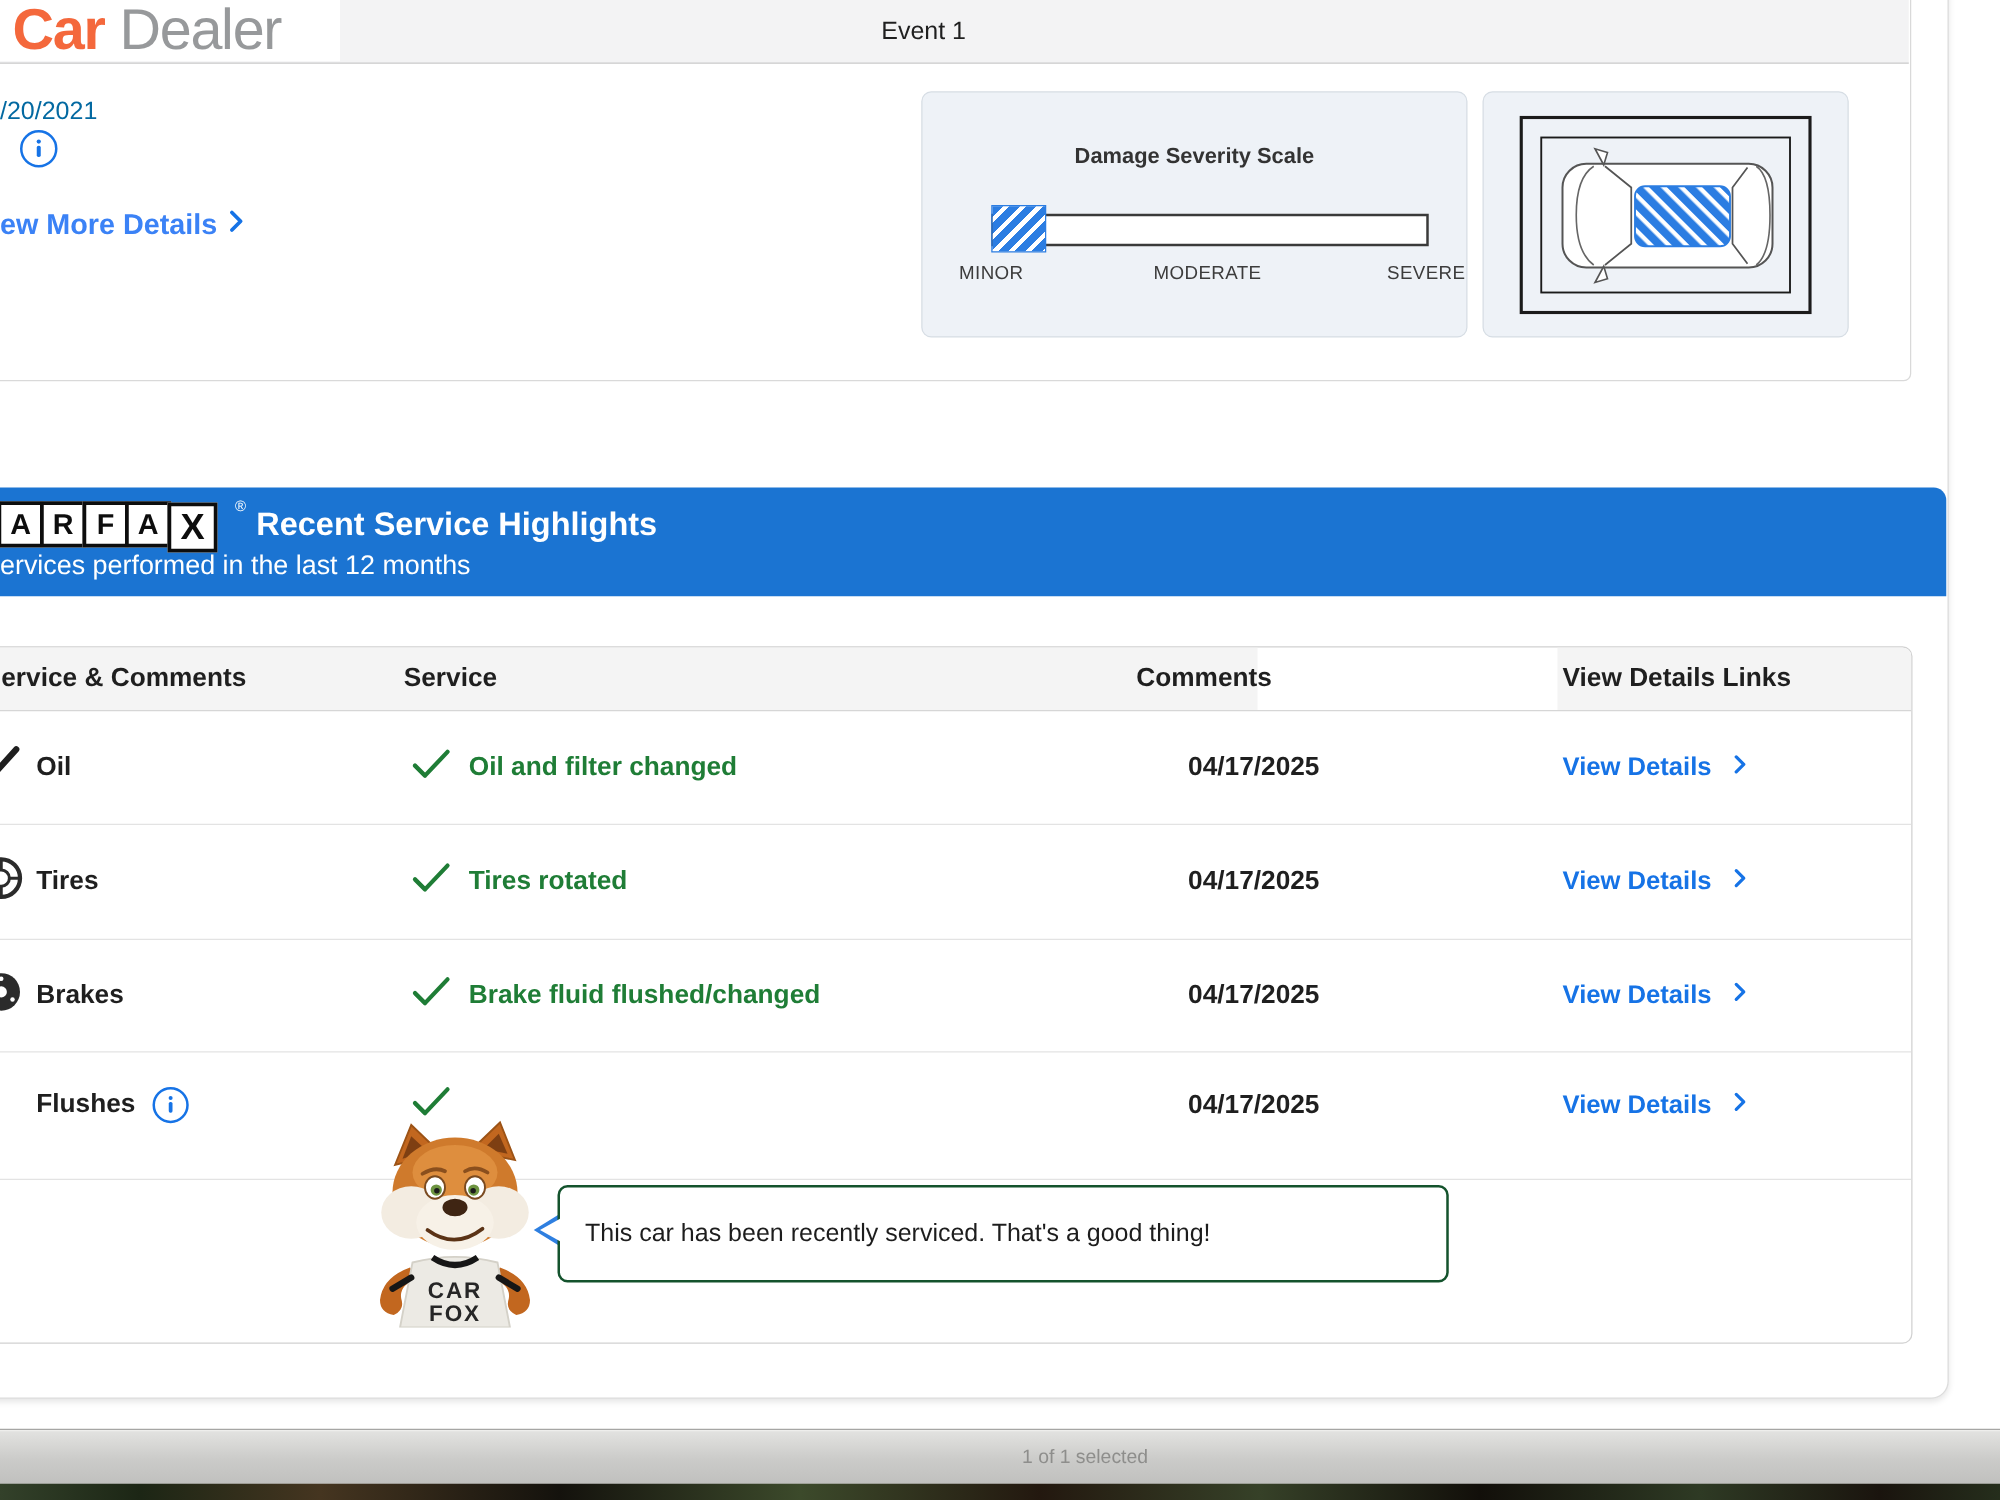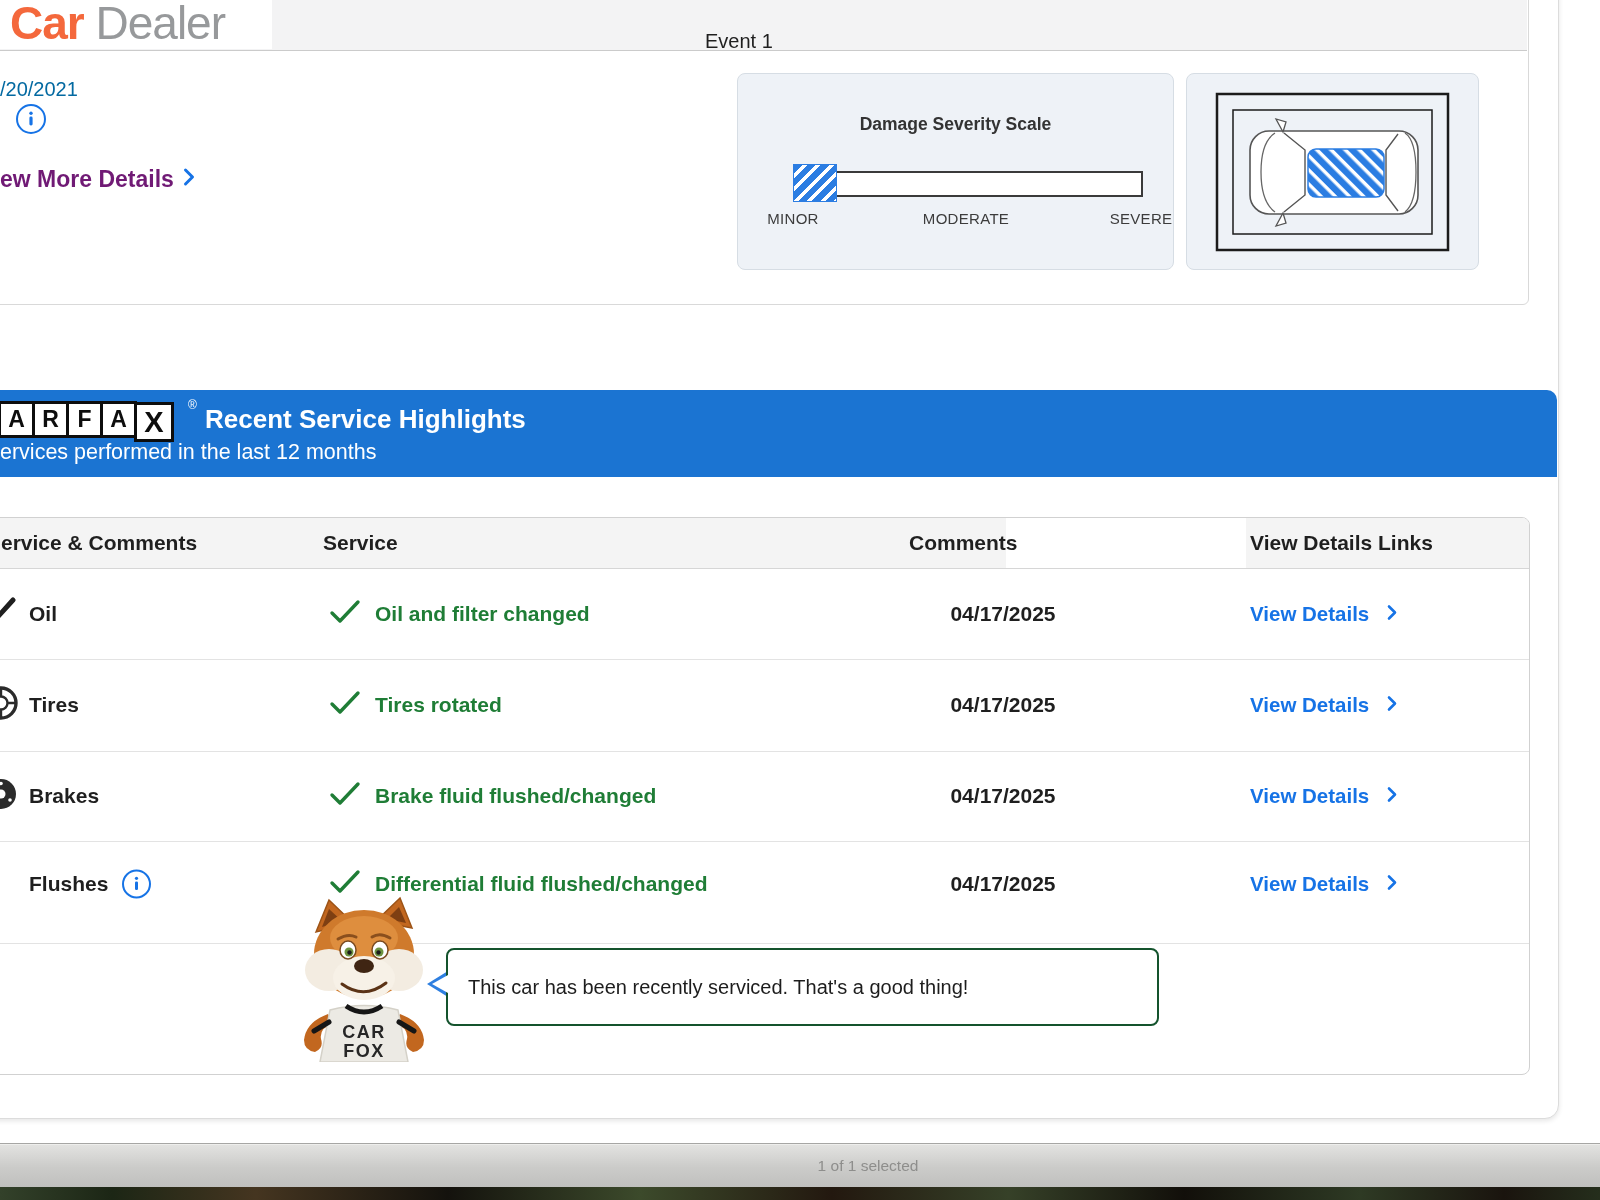--- a/index.html
+++ b/index.html
@@ -21,38 +21,38 @@
     border:1px solid #d9d9d9;border-radius:6px;background:#ffffff;
   }
 
   
   .header-band{
     left:0;top:0;width:1527px;height:50px;
     background:#f3f3f4;border-bottom:1px solid #cbcbcb;
   }
   .event-title{
     left:705px;top:0;height:50px;line-height:50px;
-    font-size:20px;color:#1f1f1f;margin-top:16px;
+    font-size:20px;color:#1f1f1f;
   }
   .logo-patch{left:0;top:0;width:272px;height:49px;background:#ffffff;}
   .dealer-logo{left:10px;top:-4px;font-size:46px;letter-spacing:-1px;white-space:nowrap;}
   .logo-car{color:#f4683c;font-weight:bold;}
   .logo-dealer{color:#97999b;font-weight:normal;}
 
   
   .event-date{left:0;top:78px;font-size:20px;color:#0369a1;}
   .event-headline{left:0;top:104px;font-size:26px;font-weight:bold;color:#1b1b1b;white-space:nowrap;}
   .info-icon{
     display:inline-block;vertical-align:-4px;margin-left:16px;
     width:26px;height:26px;border:2.5px solid #1673e6;border-radius:50%;
     position:relative;
   }
   .info-icon svg{position:absolute;left:0;top:0;}
   .more-details{
-    left:0;top:166px;font-size:23px;font-weight:bold;color:#701a75;
+    left:0;top:166px;font-size:23px;font-weight:bold;color:#3b82f6;
     white-space:nowrap;cursor:pointer;display:flex;align-items:flex-start;gap:9px;
   }
 
   
   .severity-card{
     left:737px;top:73px;width:435px;height:195px;
     background:#eef2f7;border:1px solid #d6dde4;border-radius:8px;
   }
   .severity-title{
     left:0;top:40px;width:100%;text-align:center;
@@ -333,21 +333,20 @@
             <circle cx="12.5" cy="6.8" r="1.6" fill="#1673e6"></circle>
             <rect x="11" y="10" width="3" height="8.6" rx="1.3" fill="#1673e6"></rect>
           </svg>
         </span>
     </span>
     <span class="abs cell svc-check">
       <svg width="32" height="28" viewBox="0 0 32 28">
           <polyline points="3,15 11,23 29,4" fill="none" stroke="#1f7d36" stroke-width="3.4" stroke-linecap="round" stroke-linejoin="round"></polyline>
         </svg>
     </span>
-    <span class="abs cell svc-text">Differential fluid flushed/changed</span>
     <span class="abs cell date-cell">04/17/2025</span>
     <span class="abs cell link-cell">
       <span>View Details</span>
       <span><svg width="10" height="17" viewBox="0 0 10 17">
             <polyline points="2,2.5 8,8.5 2,14.5" fill="none" stroke="#1673e6" stroke-width="2.6" stroke-linecap="round" stroke-linejoin="round"></polyline>
           </svg></span>
     </span>
   </div>
   <div class="abs rowline" style="top:425px;"></div>
 </div>

